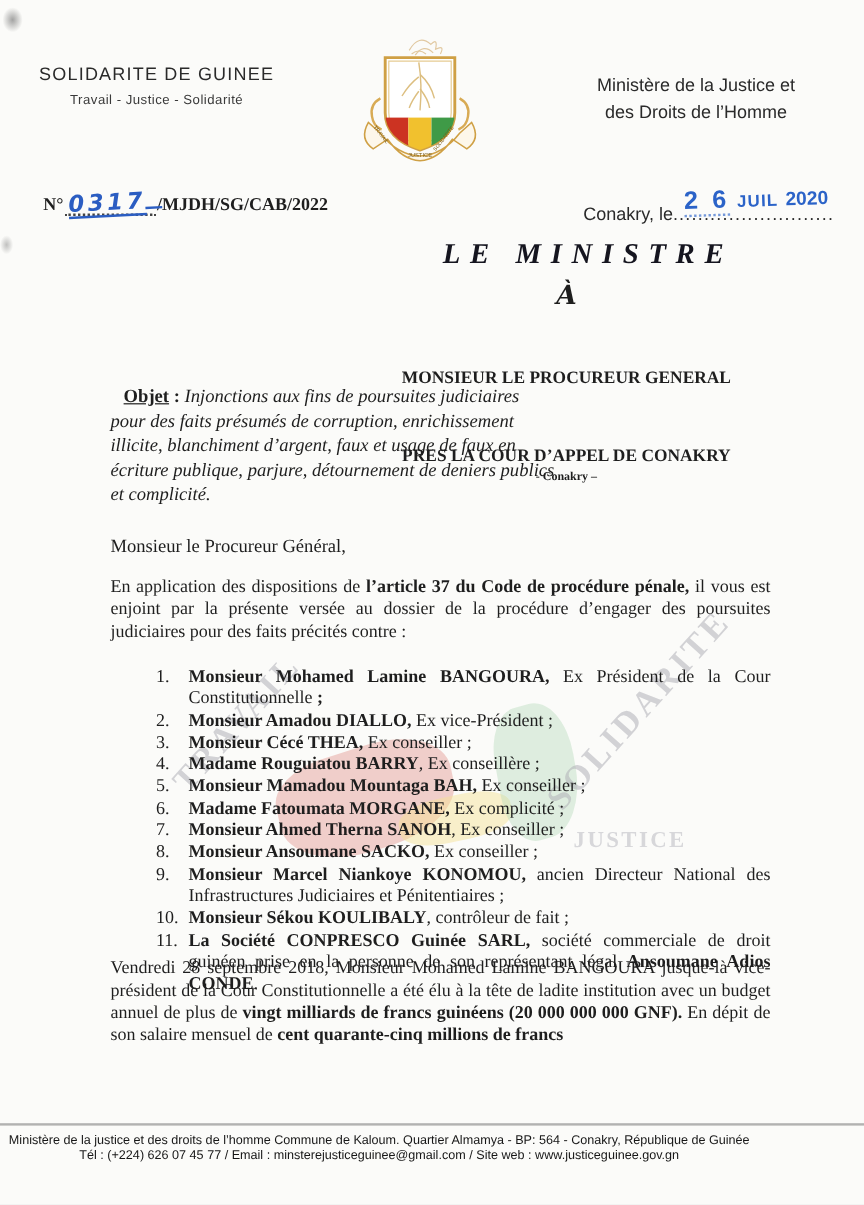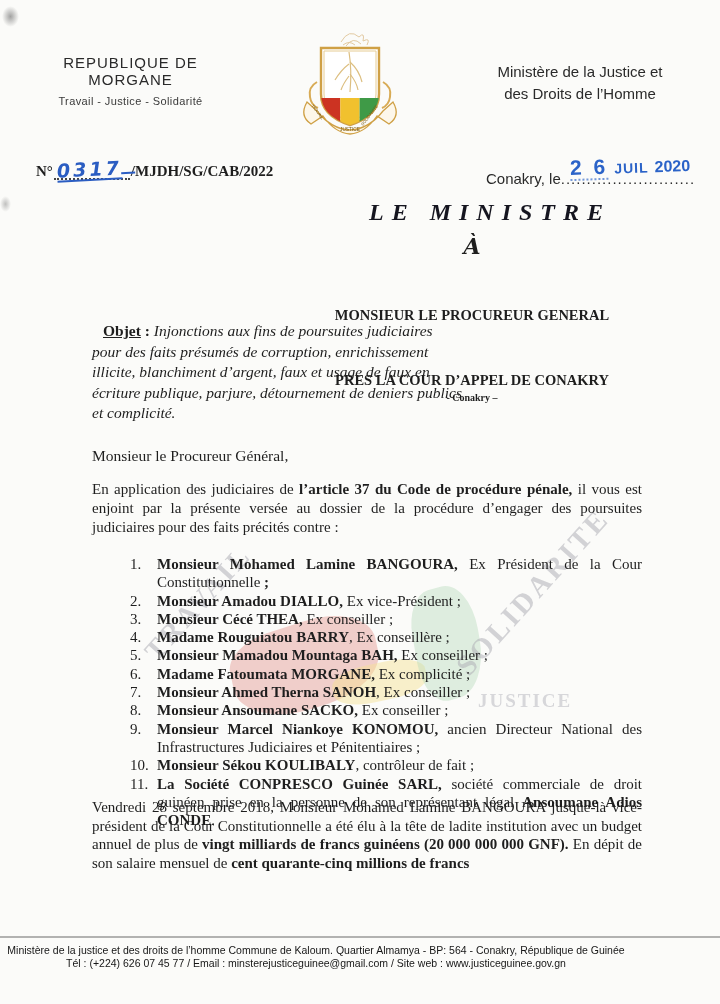--- a/index.html
+++ b/index.html
@@ -98,21 +98,21 @@
   <div class="watermark">
     <span class="wm-word wm-travail">TRAVAIL</span>
     <div class="wm-shape wm-red"></div>
     <div class="wm-shape wm-yellow"></div>
     <div class="wm-shape wm-green"></div>
     <span class="wm-word wm-solidarite">SOLIDARITE</span>
     <span class="wm-word wm-justice">JUSTICE</span>
   </div>
 
   <div class="header-left">
-    <div class="hl-title">REPUBLIQUE DE MORGANE</div>
+    <div class="hl-title">SOLIDARITE DE GUINEE</div>
     <div class="hl-sub">Travail - Justice - Solidarité</div>
   </div>
 
   <div class="emblem">
     <svg viewBox="0 0 106 132" width="106" height="132">
       <defs>
         <clipPath id="shieldClip">
           <path d="M24,24 h58 v46 q0,22 -29,31 q-29,-9 -29,-31 Z"></path>
         </clipPath>
       </defs>
@@ -174,21 +174,21 @@
     <div class="addr-line">PRES LA COUR D’APPEL DE CONAKRY</div>
     <div class="addr-city">- Conakry –</div>
   </div>
 
   <div class="objet">
     <span class="b u">Objet</span><span class="b"> : </span><span class="i">Injonctions aux fins de poursuites judiciaires<br>pour des faits présumés de corruption, enrichissement<br>illicite, blanchiment d’argent, faux et usage de faux en<br>écriture publique, parjure, détournement de deniers publics<br>et complicité.</span>
   </div>
 
   <div class="salutation">Monsieur le Procureur Général,</div>
 
-  <div class="para para1"><span class="">En application des judiciaires de </span><span class="b ">l’article 37 du Code de procédure pénale,</span><span class=""> il vous est enjoint par la présente versée au dossier de la procédure d’engager des poursuites judiciaires pour des faits précités contre :</span></div>
+  <div class="para para1"><span class="">En application des dispositions de </span><span class="b ">l’article 37 du Code de procédure pénale,</span><span class=""> il vous est enjoint par la présente versée au dossier de la procédure d’engager des poursuites judiciaires pour des faits précités contre :</span></div>
 
   <div class="list">
       <div class="list-item">
         <span class="li-num">1.</span>
         <span class="li-text"><span class="b ">Monsieur Mohamed Lamine BANGOURA,</span><span class=""> Ex Président de la Cour Constitutionnelle </span><span class="b ">;</span></span>
       </div>
       <div class="list-item">
         <span class="li-num">2.</span>
         <span class="li-text"><span class="b ">Monsieur Amadou DIALLO,</span><span class=""> Ex vice-Président ;</span></span>
       </div>

